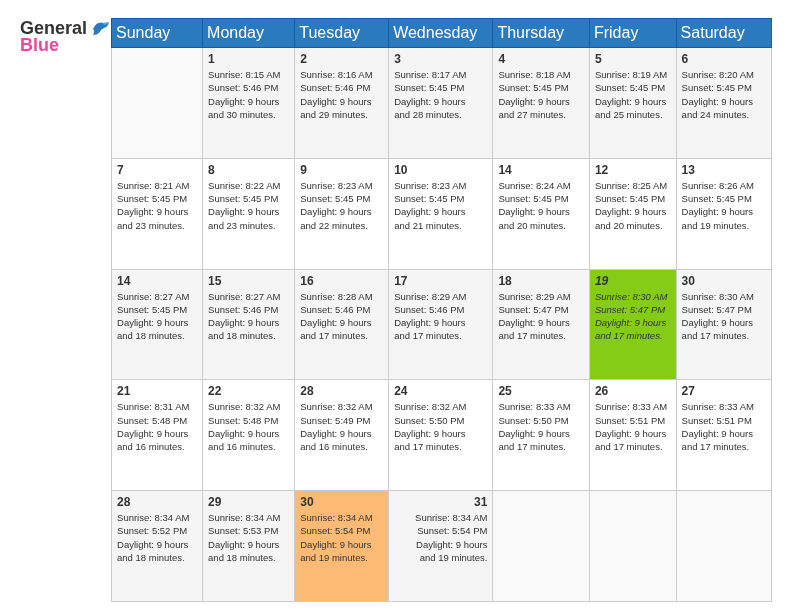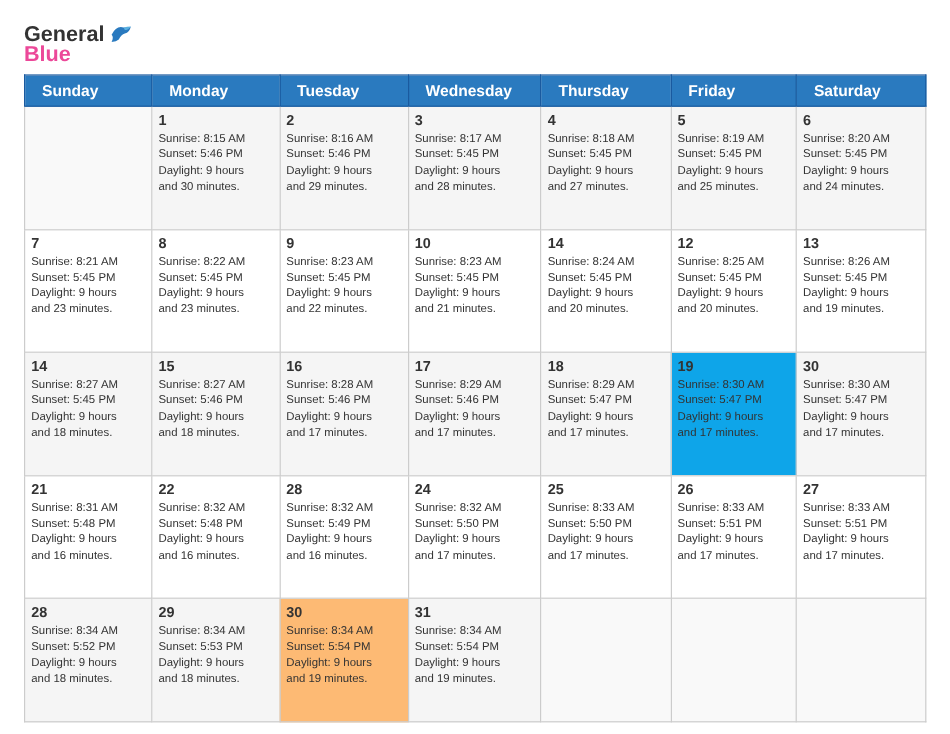--- a/index.html
+++ b/index.html
@@ -8,21 +8,20 @@
       background: #fff;
       width: 792px;
       height: 612px;
       overflow: hidden;
     }
     .page {
       width: 792px;
       height: 612px;
       padding: 18px 20px 10px 20px;
       display: flex;
-      flex-direction: column;
     }
     .header {
       display: flex;
       align-items: flex-start;
       justify-content: space-between;
       margin-bottom: 6px;
     }
     .logo {
       display: flex;
       flex-direction: column;
@@ -44,23 +43,23 @@
     .calendar {
       width: 100%;
       border-collapse: collapse;
       flex: 1;
       font-size: 10px;
     }
     .calendar thead th {
       background-color: #2a7abf;
       color: #fff;
       text-align: left;
-      padding: 5px 14px;
-      font-size: 13px;
-      font-weight: bold;
+      padding: 5px 4px;
+      font-size: 16px;
+      font-weight: normal;
       border: 1px solid #1a5a9f;
     }
     .calendar tbody td {
       border: 1px solid #ccc;
       vertical-align: top;
       padding: 4px 5px;
       width: 113px;
       height: 85px;
       background: #fff;
     }
@@ -191,21 +190,21 @@
             <div class="day-info">Sunrise: 8:28 AM<br>Sunset: 5:46 PM<br>Daylight: 9 hours<br>and 17 minutes.</div>
           </td>
           <td style="background: rgb(245, 245, 245);">
             <span class="day-num">17</span>
             <div class="day-info">Sunrise: 8:29 AM<br>Sunset: 5:46 PM<br>Daylight: 9 hours<br>and 17 minutes.</div>
           </td>
           <td style="background: rgb(245, 245, 245);">
             <span class="day-num">18</span>
             <div class="day-info">Sunrise: 8:29 AM<br>Sunset: 5:47 PM<br>Daylight: 9 hours<br>and 17 minutes.</div>
           </td>
-          <td style="background: #0ea5e9;">
+          <td style="background: #84cc16; font-style: italic;">
             <span class="day-num">19</span>
             <div class="day-info">Sunrise: 8:30 AM<br>Sunset: 5:47 PM<br>Daylight: 9 hours<br>and 17 minutes.</div>
           </td>
           <td style="background: rgb(245, 245, 245);">
             <span class="day-num">30</span>
             <div class="day-info">Sunrise: 8:30 AM<br>Sunset: 5:47 PM<br>Daylight: 9 hours<br>and 17 minutes.</div>
           </td>
         </tr>
         <tr>
           <td style="background: rgb(255, 255, 255);">
@@ -243,21 +242,21 @@
             <div class="day-info">Sunrise: 8:34 AM<br>Sunset: 5:52 PM<br>Daylight: 9 hours<br>and 18 minutes.</div>
           </td>
           <td style="background: rgb(245, 245, 245);">
             <span class="day-num">29</span>
             <div class="day-info">Sunrise: 8:34 AM<br>Sunset: 5:53 PM<br>Daylight: 9 hours<br>and 18 minutes.</div>
           </td>
           <td style="background: #fdba74; margin-top: 20px;">
             <span class="day-num">30</span>
             <div class="day-info">Sunrise: 8:34 AM<br>Sunset: 5:54 PM<br>Daylight: 9 hours<br>and 19 minutes.</div>
           </td>
-          <td style="background: rgb(245, 245, 245);">
+          <td style="background: rgb(245, 245, 245); text-align: right;">
             <span class="day-num">31</span>
             <div class="day-info">Sunrise: 8:34 AM<br>Sunset: 5:54 PM<br>Daylight: 9 hours<br>and 19 minutes.</div>
           </td>
           <td class="empty-cell"></td>
           <td class="empty-cell"></td>
           <td class="empty-cell"></td>
         </tr>
       </tbody>
   </table>
 </div>

